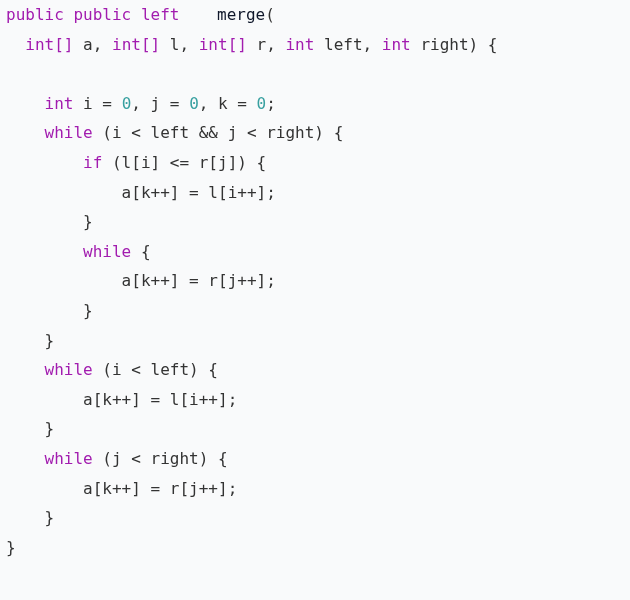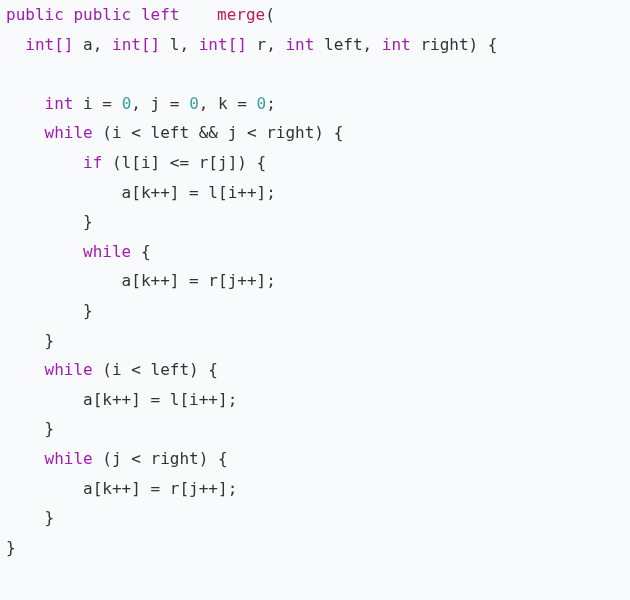--- a/index.html
+++ b/index.html
@@ -13,21 +13,21 @@
     width: 630px;
     height: 600px;
     overflow: hidden;
   }
   pre {
     margin: 0;
     padding: 0 0 0 6px;
     white-space: pre;
   }
   .kw { color: #a21caf; }
-  .fn { color: #be185d; padding-left: 28px; }
+  .fn { color: #0f172a; padding-left: 28px; }
   .num { color: #38a0a0; }
   .id { color: #333; }
   .pn { color: #333; }
 </style>
 </head>
 <body>
 
 <pre><span class="kw">public</span> <span class="kw">public</span> <span class="kw">left</span> <span class="fn">merge</span><span class="pn">(</span>
   <span class="kw">int[]</span> <span class="id">a</span><span class="pn">,</span> <span class="kw">int[]</span> <span class="id">l</span><span class="pn">,</span> <span class="kw">int[]</span> <span class="id">r</span><span class="pn">,</span> <span class="kw">int</span> <span class="id">left</span><span class="pn">,</span> <span class="kw">int</span> <span class="id">right</span><span class="pn">)</span> <span class="pn">{</span>
  

